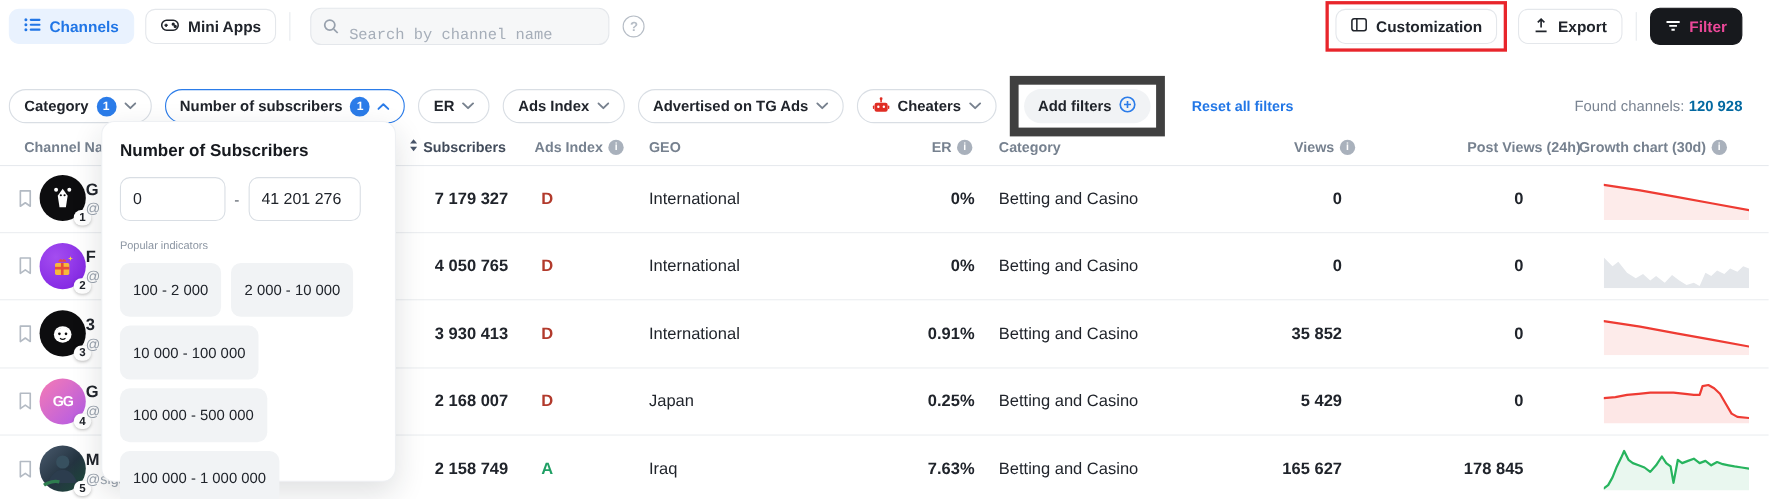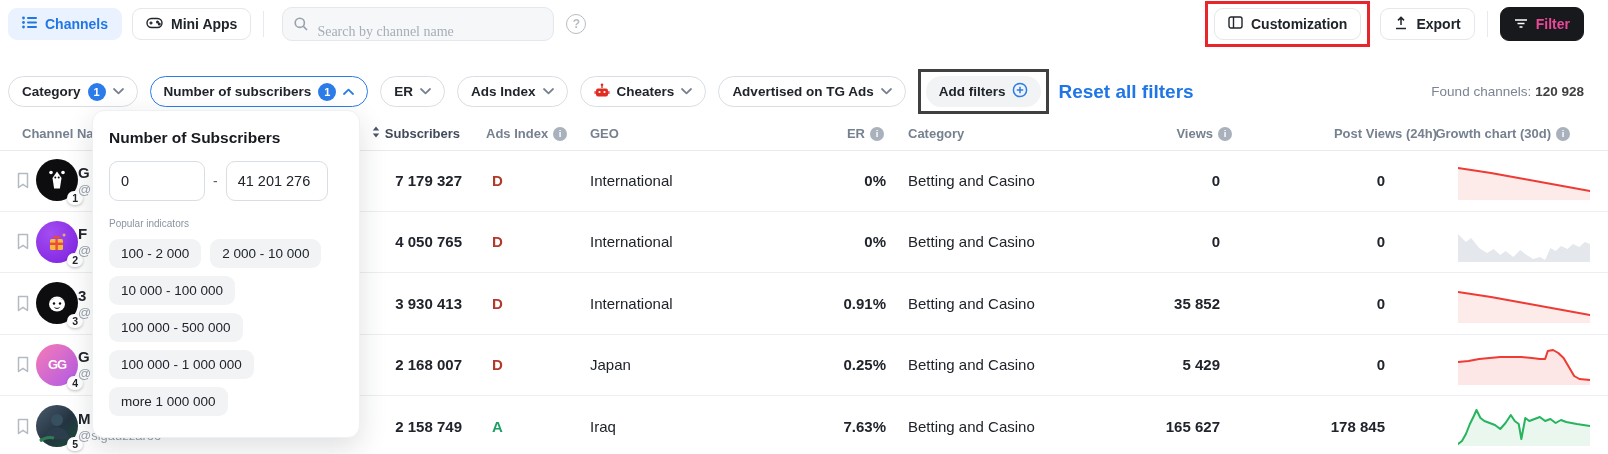--- a/index.html
+++ b/index.html
@@ -6,41 +6,41 @@
   body{
     width:1608px;height:454px;overflow:hidden;position:relative;
     background:#fff;font-family:"Liberation Sans",sans-serif;color:#20242b;
   }
   
   .topbar{position:absolute;top:0;left:0;width:1608px;height:48px;display:flex;align-items:center;padding-left:8px;box-sizing:border-box;justify-content:flex-end;}
   .btn{height:32px;display:inline-flex;align-items:center;gap:8px;padding:0 13px;border:1px solid #e4e7eb;border-radius:9px;background:#fff;font-size:14px;font-weight:700;color:#20242b;cursor:pointer;white-space:nowrap;}
   .btn-channels{background:#e9f2fe;border-color:#e9f2fe;color:#2176e6;}
   .vdiv{width:1px;height:26px;background:#e7eaee;margin:0 12px;}
   .search-wrap{position:relative;margin-left:6px;}
-  .search-input{width:272px;height:34px;box-sizing:border-box;background:#f6f7f8;border:1px solid #e4e7eb;border-radius:10px;padding:16px 12px 0 34px;font-size:14px;color:#20242b;outline:none;font-family:Liberation Serif, serif;}
+  .search-input{width:272px;height:34px;box-sizing:border-box;background:#f6f7f8;border:1px solid #e4e7eb;border-radius:10px;padding:16px 12px 0 34px;font-size:14px;color:#20242b;outline:none;font-family:Liberation Mono, monospace;}
   .search-input::placeholder{color:#a6aeb9;}
   .search-icon{position:absolute;left:11px;top:9px;}
   .help{width:18px;height:18px;border-radius:50%;border:1.6px solid #b6bdc6;color:#b6bdc6;font-size:12px;font-weight:700;display:inline-grid;place-items:center;margin-left:12px;}
   .help::before{content:"?";}
   .topbar-right{margin-left:auto;display:flex;align-items:center;padding-right:24px;}
   .red-wrap{border:3px solid #e8252b;padding:4px 6px;display:inline-flex;align-items:center;}
   .btn-filter{background:#17191d;border-color:#17191d;color:#ec4899;height:34px;border-radius:9px;}
   .gap10{width:10px;}
   
   .filterrow{position:absolute;top:69px;left:8px;width:1592px;display:flex;align-items:center;}
   .pill{height:31px;box-sizing:border-box;display:inline-flex;align-items:center;gap:7px;padding:0 13px;border:1px solid #d9dee4;border-radius:17px;background:#fff;font-size:13.5px;font-weight:700;color:#20242b;cursor:pointer;white-space:nowrap;margin-right:12px;}
   .pill.active{border-color:#2b7ce9;}
   .badge{min-width:18px;height:18px;border-radius:50%;background:#2b7ce9;color:#fff;font-size:11px;font-weight:700;display:inline-grid;place-items:center;}
   .chev{color:#78828f;display:inline-flex;}
   .pill.active .chev{color:#2b7ce9;transform:rotate(180deg);}
-  .addf-wrap{border:3px solid #404040;padding:4px 5px;display:inline-flex;margin-right:9px;}
+  .addf-wrap{border:8px solid #404040;padding:4px 5px;display:inline-flex;margin-right:24px;}
   .pill-add{background:#f1f3f5;border:none;margin-right:0;}
-  .reset-link{font-size:19px;font-weight:700;color:#2176e6;cursor:pointer;white-space:nowrap;}
+  .reset-link{font-size:13px;font-weight:700;color:#2176e6;cursor:pointer;white-space:nowrap;}
   .found{margin-left:auto;font-size:13.5px;color:#7a8492;padding-right:16px;white-space:nowrap;}
-  .found b{color:#404040;font-weight:700;margin-left:4px;}
+  .found b{color:#0369a1;font-weight:700;margin-left:4px;}
   
   .thead{position:absolute;top:117px;left:0;width:1608px;height:33px;border-bottom:1px solid #e7eaee;}
   .h{position:absolute;top:0;height:100%;display:flex;align-items:center;gap:5px;font-size:13px;color:#76818f;font-weight:600;white-space:nowrap;}
   .h-channel{left:22px}
   .h-subs{left:330px;width:130px;justify-content:flex-end;color:#414b5a;}
   .h-ads{left:486px}
   .h-geo{left:590px}
   .h-er{left:764px;width:120px;justify-content:flex-end}
   .h-cat{left:908px}
   .h-views{left:1080px;width:152px;justify-content:flex-end}
@@ -76,21 +76,21 @@
   .panel{position:absolute;left:92px;top:110px;width:268px;height:328px;background:#fff;border:1px solid #eef0f3;border-radius:12px;box-shadow:0 10px 28px rgba(25,34,46,.14);z-index:20;box-sizing:border-box;padding:18px 16px;}
   .panel-title{font-size:15.5px;font-weight:700;color:#171a1f;margin-bottom:14px;}
   .range-row{display:flex;align-items:center;gap:8px;}
   .range-input{height:40px;box-sizing:border-box;border:1px solid #d9dee4;border-radius:9px;padding:0 11px;font-size:14.5px;color:#20242b;outline:none;font-family:"Liberation Sans",sans-serif;background:#fff;}
   .range-min{width:96px;}
   .range-max{width:102px;}
   .range-dash{color:#59606a;font-size:14px;}
   .popular{margin-top:17px;font-size:10px;color:#8b95a2;}
   .chips{margin-top:10px;display:flex;flex-direction:column;gap:8px;align-items:flex-start;}
   .chiprow{display:flex;gap:9px;}
-  .chip{background:#f1f3f5;border-radius:9px;padding:7px 12px;font-size:13.5px;color:#20242b;cursor:pointer;white-space:nowrap;}
+  .chip{background:#f1f3f5;border-radius:9px;padding:17px 12px;font-size:13.5px;color:#20242b;cursor:pointer;white-space:nowrap;}
 </style>
 </head>
 <body>
 
 <div class="topbar">
   <button class="btn btn-channels">
     <span><svg width="15" height="13" viewBox="0 0 15 13">
           <g fill="#2176e6">
             <circle cx="1.5" cy="2" r="1.4"></circle>
             <rect x="5" y="1" width="10" height="2" rx="1"></rect>
@@ -179,40 +179,40 @@
   </button>
   <button class="pill">
     <span>Ads Index</span>
     <span class="chev">
         <svg width="11" height="7" viewBox="0 0 11 7" fill="none">
           <polyline points="1,1 5.5,5.3 10,1" stroke="currentColor" stroke-width="1.8" stroke-linecap="round" stroke-linejoin="round"></polyline>
         </svg>
       </span>
   </button>
   <button class="pill">
+    <span>Advertised on TG Ads</span>
+    <span class="chev">
+        <svg width="11" height="7" viewBox="0 0 11 7" fill="none">
+          <polyline points="1,1 5.5,5.3 10,1" stroke="currentColor" stroke-width="1.8" stroke-linecap="round" stroke-linejoin="round"></polyline>
+        </svg>
+      </span>
+  </button>
+  <button class="pill">
     <span><svg width="16" height="15" viewBox="0 0 16 15">
           <g fill="#e02d24">
             <rect x="2" y="5.5" width="12" height="8" rx="2"></rect>
             <rect x="7.3" y="2" width="1.4" height="3"></rect>
             <circle cx="8" cy="1.8" r="1.3"></circle>
             <rect x="0.5" y="8" width="1.3" height="3" rx="0.6"></rect>
             <rect x="14.2" y="8" width="1.3" height="3" rx="0.6"></rect>
           </g>
           <circle cx="5.5" cy="9" r="1.1" fill="#fff"></circle>
           <circle cx="10.5" cy="9" r="1.1" fill="#fff"></circle>
         </svg></span>
     <span>Cheaters</span>
-    <span class="chev">
-        <svg width="11" height="7" viewBox="0 0 11 7" fill="none">
-          <polyline points="1,1 5.5,5.3 10,1" stroke="currentColor" stroke-width="1.8" stroke-linecap="round" stroke-linejoin="round"></polyline>
-        </svg>
-      </span>
-  </button>
-  <button class="pill">
-    <span>Advertised on TG Ads</span>
     <span class="chev">
         <svg width="11" height="7" viewBox="0 0 11 7" fill="none">
           <polyline points="1,1 5.5,5.3 10,1" stroke="currentColor" stroke-width="1.8" stroke-linecap="round" stroke-linejoin="round"></polyline>
         </svg>
       </span>
   </button>
   <span class="addf-wrap">
     <button class="pill pill-add">
       <span>Add filters</span>
       <span><svg width="16" height="16" viewBox="0 0 16 16" fill="none" stroke="#2b7ce9" stroke-width="1.5">

